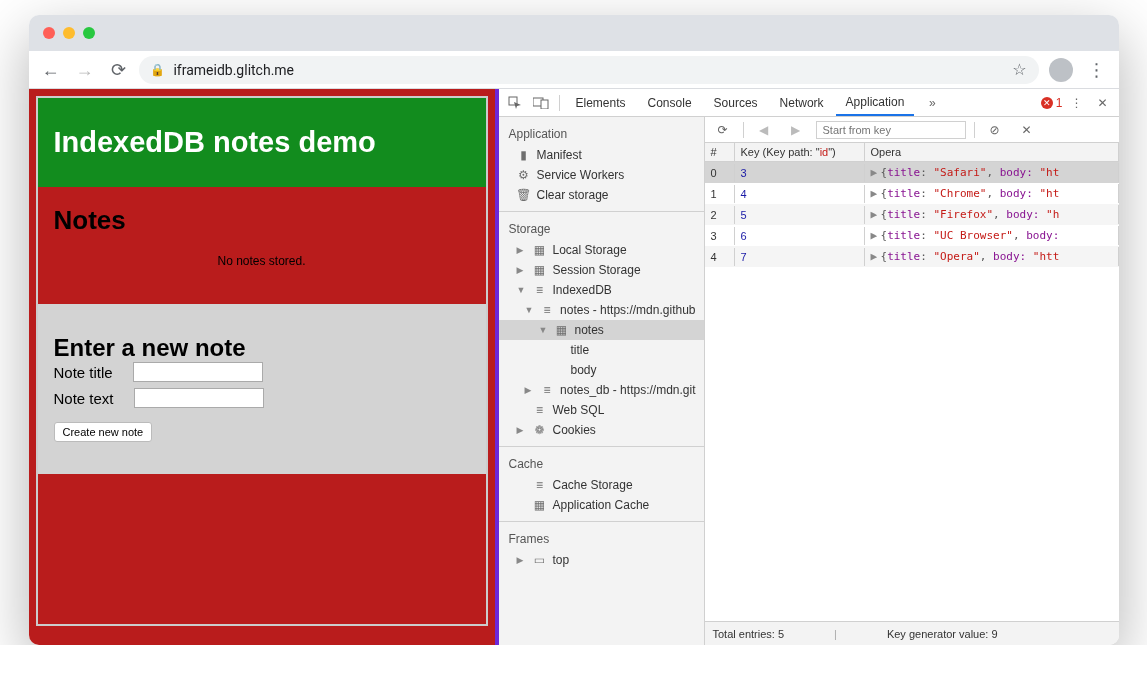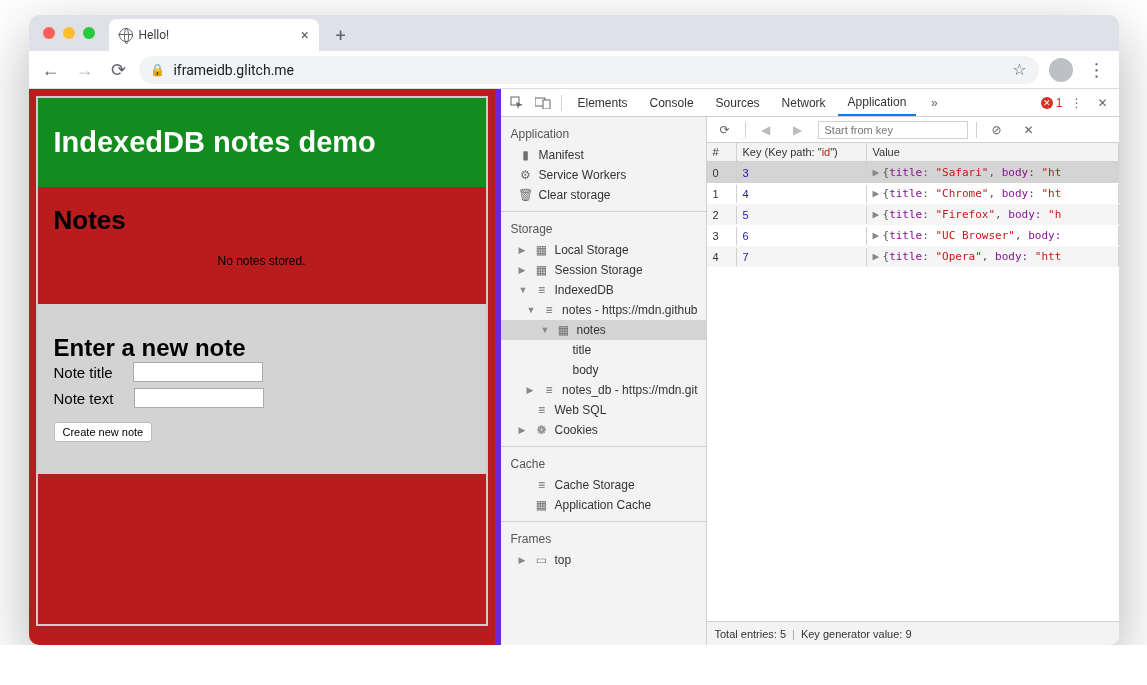--- a/index.html
+++ b/index.html
@@ -141,21 +141,21 @@
   background: #fff;
   border: 1px solid #bbb;
   border-radius: 3px;
   cursor: pointer;
 }
 
 .devtools {
   flex: 1;
   display: flex;
   flex-direction: column;
-  border-left: 6px solid #6d28d9;
+  border-left: 4px solid #6d28d9;
   font-family: "Helvetica Neue", Arial, sans-serif;
   font-size: 12px;
   color: #333;
 }
 .dt-tabbar {
   height: 28px;
   border-bottom: 1px solid #d0d0d0;
   display: flex;
   align-items: center;
   padding: 0 4px;
@@ -218,43 +218,35 @@
 .dt-row.selected { background: #d4d4d4; }
 .key-link { color: #1a1aa6; }
 .val-obj { font-family: Menlo, monospace; font-size: 11px; }
 .val-obj .tri { color: #888; margin-right: 2px; display: inline-block; width: 8px; }
 .val-obj .k { color: #881391; }
 .val-obj .s { color: #c41a16; }
 .val-obj .p { color: #565656; }
 
 .dt-status {
   height: 24px; border-top: 1px solid #d0d0d0; background: #f3f3f3;
-  display: flex; align-items: center; padding: 0 8px; font-size: 11px; color: #333;
+  display: flex; align-items: center; padding: 0 8px; font-size: 11px; color: #333; gap: 44px;
 }
 
 svg { display: block; }
 </style>
 </head>
 <body>
 
 <div class="browser-window">
 
   <div class="titlebar">
     <div class="traffic-lights">
       <div class="tl red"></div>
       <div class="tl yellow"></div>
       <div class="tl green"></div>
-    </div>
-    <div class="tabs-row">
-      <div class="tab">
-        <span class="globe"></span>
-        <span>Hello!</span>
-        <span class="close-x">×</span>
-      </div>
-      <div class="new-tab-btn">+</div>
     </div>
   </div>
 
   <div class="addressbar">
     <div class="nav-btn">←</div>
     <div class="nav-btn disabled">→</div>
     <div class="nav-btn">⟳</div>
     <div class="omnibox">
       <span class="lock-icon">🔒</span>
       <span>iframeidb.glitch.me</span>
@@ -422,21 +414,21 @@
             <span class="sep"></span>
             <span class="dt-iconbtn">⊘</span>
             <span class="dt-iconbtn">✕</span>
           </div>
           <div class="dt-table">
             <div class="dt-thead">
               <div class="col-idx">#</div>
               <div class="col-key">
                 <span>Key (Key path: "</span><span style="color:#c41a16">id</span><span>")</span>
               </div>
-              <div class="col-val">Value</div>
+              <div class="col-val">Opera</div>
             </div>
             <div id="table-rows">
                 <div class="dt-row selected">
                   <div class="col-idx">0</div>
                   <div class="col-key key-link">3</div>
                   <div class="col-val val-obj"><span class="tri">▶</span><span class="p">{</span><span class="k">title</span><span class="p">: </span><span class="s">"Safari"</span><span class="p">, </span><span class="k">body: </span><span class="s">"ht</span></div>
                 </div>
                 <div class="dt-row">
                   <div class="col-idx">1</div>
                   <div class="col-key key-link">4</div>

